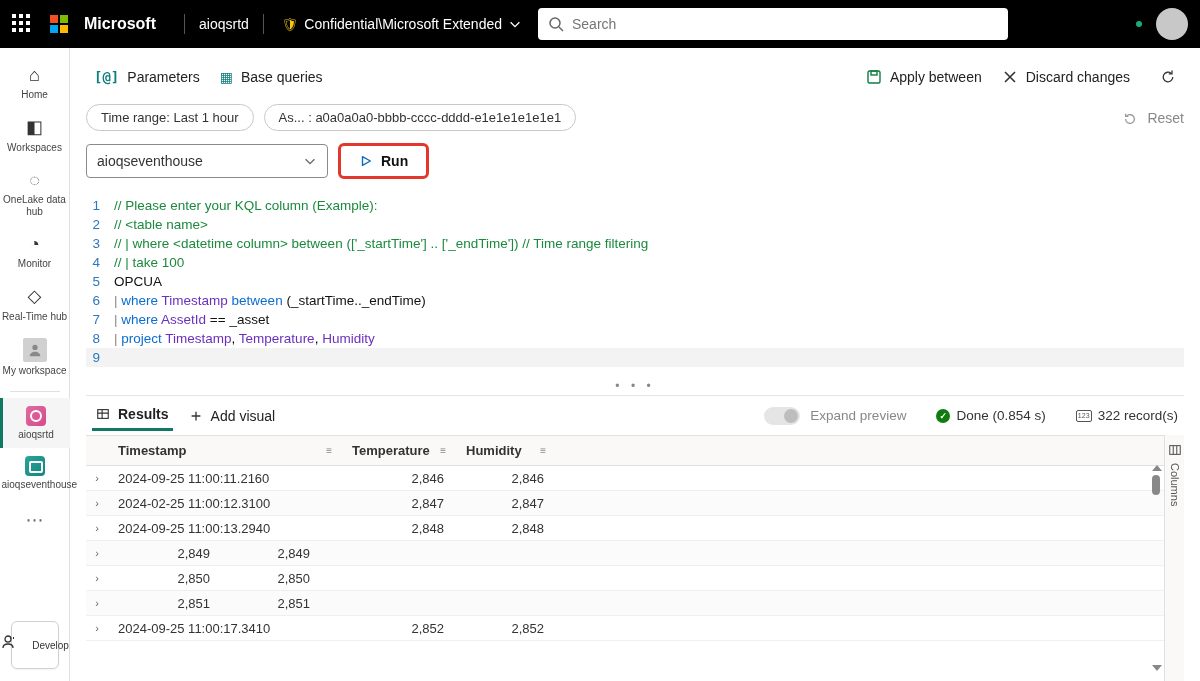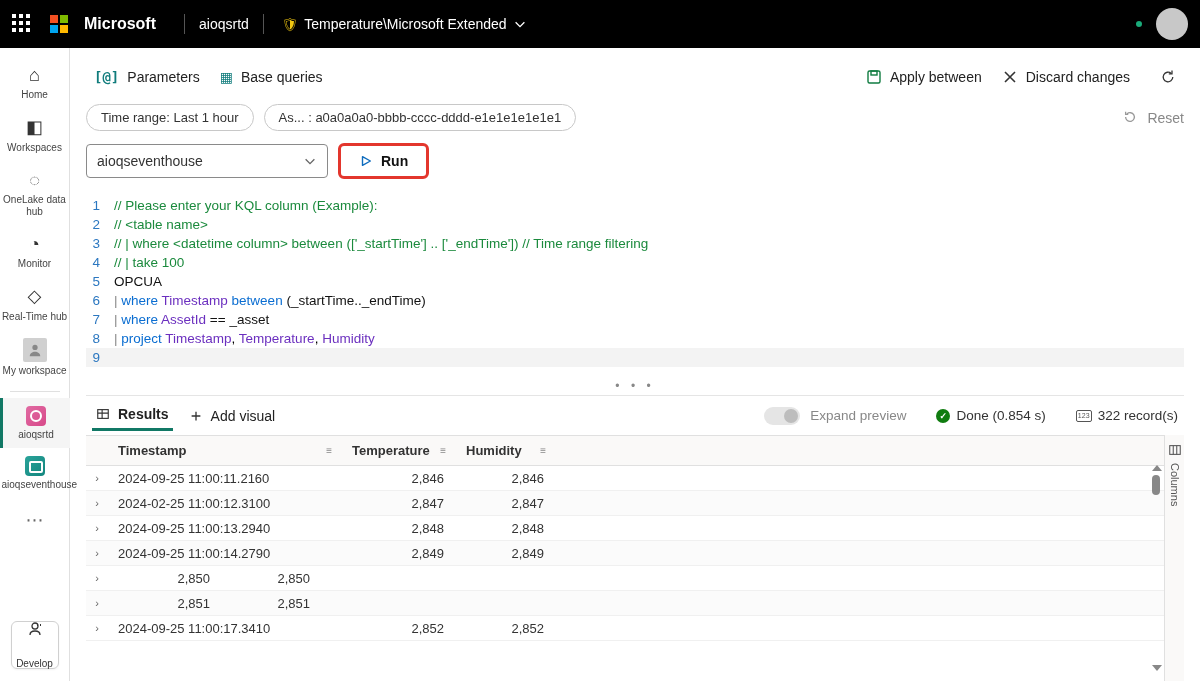--- a/index.html
+++ b/index.html
@@ -27,38 +27,38 @@
   .avatar { width:32px; height:32px; background:#c8c8c8; border-radius:50%;}
 
   
   .leftrail { position:absolute; top:48px; left:0; width:70px; bottom:0; border-right:1px solid #e0e0e0; background:#fff; display:flex; flex-direction:column; align-items:center; padding-top:8px;}
   .rail-item { width:70px; padding:8px 2px; text-align:center; font-size:10px; color:#444; line-height:1.15; cursor:pointer;}
   .rail-item .ic { height:22px; display:flex; align-items:center; justify-content:center; margin-bottom:3px; font-size:18px; color:#333;}
   .rail-item.selected { border-left:3px solid #117865; background:#f5f5f5;}
   .rail-sep { width:50px; height:1px; background:#e0e0e0; margin:6px 0;}
   .rail-spacer { flex:1;}
   .rail-dots { font-size:18px; color:#666; padding:10px 0;}
-  .rail-develop { width:48px; height:48px; border:1px solid #d0d0d0; border-radius:6px; display:flex; flex-direction:column; align-items:center; justify-content:center; font-size:10px; color:#333; margin-bottom:12px; box-shadow:0 1px 2px rgba(0,0,0,0.05);gap:16px;}
+  .rail-develop { width:48px; height:48px; border:1px solid #d0d0d0; border-radius:6px; display:flex; align-items:center; justify-content:center; font-size:10px; color:#333; margin-bottom:12px; box-shadow:0 1px 2px rgba(0,0,0,0.05);gap:16px;}
   .rail-develop .ic{font-size:16px; margin-bottom:2px;}
   .rail-ws-icon { width:24px; height:24px; background:#d0d0d0; display:flex; align-items:center; justify-content:center; border-radius:2px; margin:0 auto 3px;}
   .pink-icon { width:20px; height:20px; border-radius:4px; background:linear-gradient(135deg,#e06aa2,#d84a8a); margin:0 auto 3px; display:flex; align-items:center; justify-content:center;}
   .pink-icon::after{content:""; width:8px; height:8px; border:2px solid #fff; border-radius:50%;}
   .teal-icon { width:20px; height:20px; border-radius:4px; background:linear-gradient(135deg,#2aa39a,#13867e); margin:0 auto 3px; position:relative;}
   .teal-icon::after{content:""; position:absolute; left:4px; top:5px; width:10px; height:8px; border:2px solid #fff; border-radius:2px;}
 
   
   .main { position:absolute; top:48px; left:70px; right:0; bottom:0; display:flex; flex-direction:column; padding:10px 16px 0 16px;}
   .toolbar1 { height:38px; display:flex; align-items:center; gap:20px; padding:0 8px;}
   .tb-btn { display:flex; align-items:center; gap:8px; font-size:14px; color:#222; cursor:pointer;}
   .tb-btn.green svg { color:#107c41;}
   .tb-spacer { flex:1;}
 
   .chipsrow { display:flex; align-items:center; gap:10px; margin:8px 0 12px 0;}
   .chip { border:1px solid #c8c8c8; border-radius:16px; padding:5px 14px; font-size:13px; color:#333; cursor:pointer; background:#fff;}
-  .reset { margin-left:auto; color:#888; font-size:14px; display:flex; align-items:flex-start; gap:10px; cursor:pointer;}
+  .reset { margin-left:auto; color:#888; font-size:14px; display:flex; align-items:flex-end; gap:10px; cursor:pointer;}
 
   .queryrow { display:flex; align-items:center; gap:10px; margin-bottom:12px;}
   .db-combo { width:242px; height:34px; border:1px solid #8a8a8a; border-radius:4px; display:flex; align-items:center; padding:0 10px; font-size:14px; color:#333; justify-content:space-between; cursor:pointer;}
   .run-btn { height:36px; padding:0 18px; border:3px solid #e3362d; border-radius:6px; display:flex; align-items:center; gap:8px; font-size:14px; font-weight:600; color:#111; cursor:pointer; background:#fff;}
   .run-btn svg { color:#0f6cbd;}
 
   .editor { border-top:1px solid transparent; font-family: Consolas, "Courier New", monospace; font-size:13.5px; line-height:19px; padding:4px 0 10px 0; position:relative;}
   .editor .line { display:flex;}
   .editor .num { width:28px; text-align:right; padding-right:14px; color:#2b77c0;}
   .editor .code { white-space:pre;}
@@ -132,24 +132,31 @@
         <span></span>
         <span></span>
       </div>
     <span>Microsoft</span>
   </div>
   <div class="divider-v"></div>
   <span class="wsname">aioqsrtd</span>
   <div class="divider-v"></div>
   <div class="confidential">
     <span class="conf-shield">🛡</span>
-    <span>Temperature\Microsoft Extended</span>
+    <span>Confidential\Microsoft Extended</span>
     <svg class="ic14" viewBox="0 0 16 16">
         <path d="M3 6l5 5 5-5" stroke="#fff" stroke-width="1.5" fill="none"></path>
       </svg>
+  </div>
+  <div class="searchbox">
+    <svg class="ic16" viewBox="0 0 16 16">
+        <circle cx="7" cy="7" r="5" stroke="#666" stroke-width="1.5" fill="none"></circle>
+        <path d="M11 11l4 4" stroke="#666" stroke-width="1.5"></path>
+      </svg>
+    <input placeholder="Search" style="">
   </div>
   <div class="top-right">
     <div class="presence"></div>
     <div class="avatar"></div>
   </div>
 </div>
 
 <div class="leftrail">
   <div class="rail-item"><div class="ic">⌂</div><span>Home</span></div>
   <div class="rail-item"><div class="ic">◧</div><span>Workspaces</span></div>
@@ -336,21 +343,20 @@
           <div class="gc3">2,847</div>
         </div>
         <div class="grow">
           <div class="gc0">›</div>
           <div class="gc1">2024-09-25 11:00:13.2940</div>
           <div class="gc2">2,848</div>
           <div class="gc3">2,848</div>
         </div>
         <div class="grow">
           <div class="gc0">›</div>
-          <div class="gc1">2024-09-25 11:00:14.2790</div>
           <div class="gc2">2,849</div>
           <div class="gc3">2,849</div>
         </div>
         <div class="grow">
           <div class="gc0">›</div>
           <div class="gc2">2,850</div>
           <div class="gc3">2,850</div>
         </div>
         <div class="grow">
           <div class="gc0">›</div>

